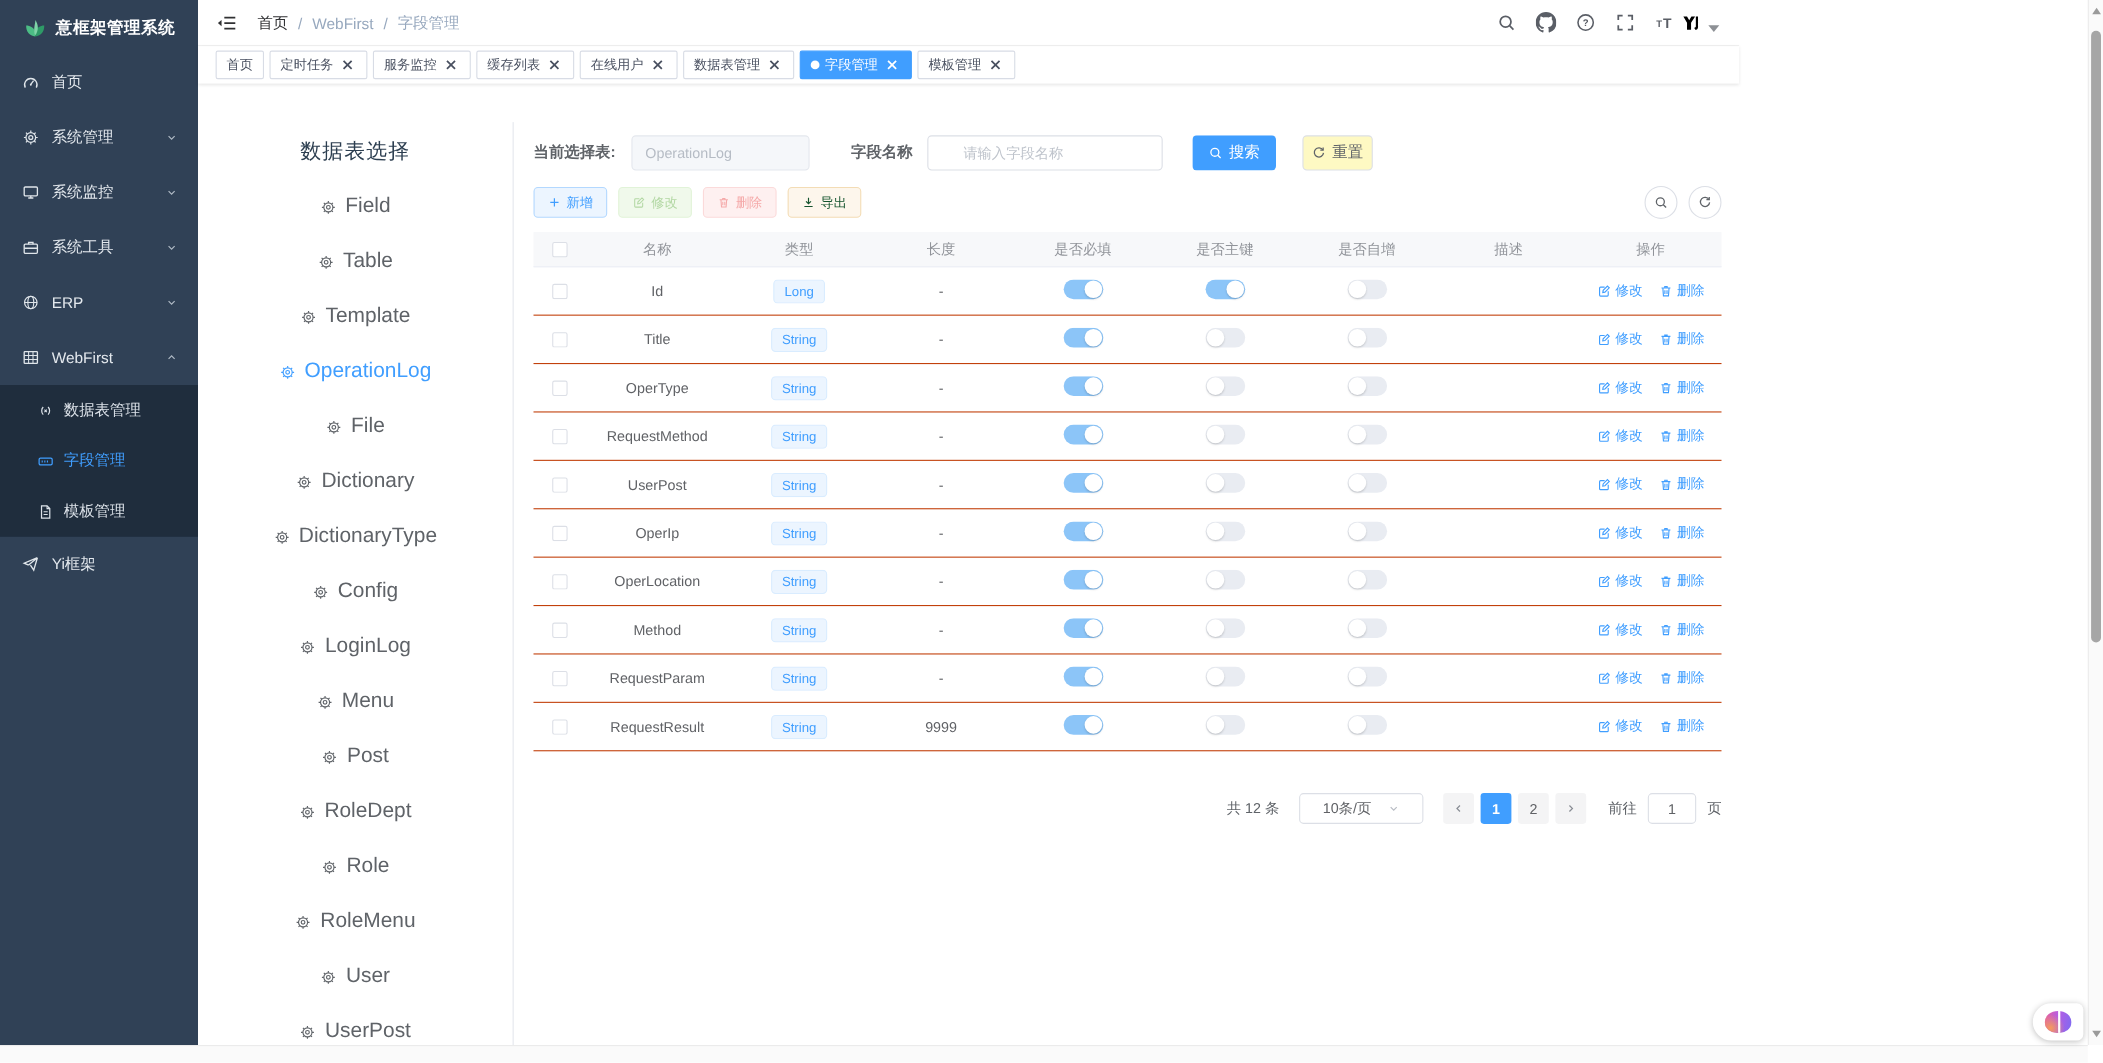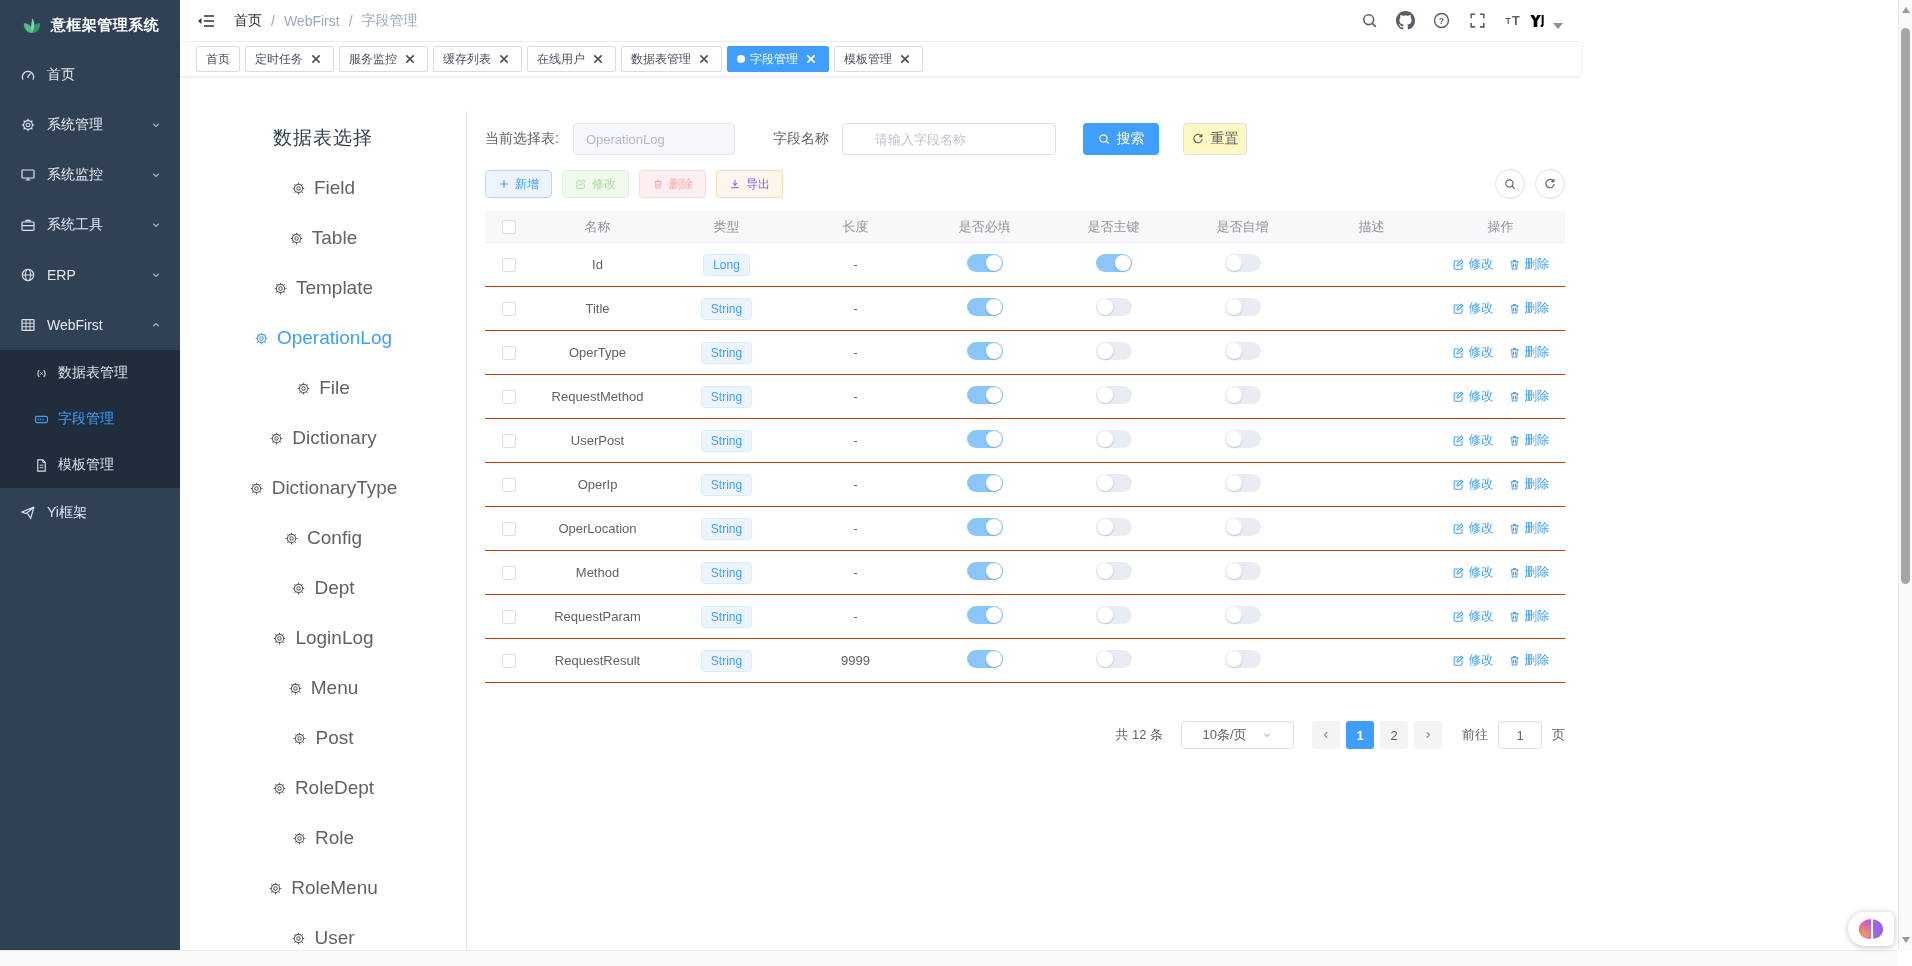--- a/index.html
+++ b/index.html
@@ -57,41 +57,41 @@
   .tree-title { text-align:center; font-size:19px; color:#2c3e50; letter-spacing:1px; }
   .tree-list { margin-top:12px; }
   .tree-item { height:50px; display:flex; align-items:center; justify-content:center; gap:8px;
     font-size:19px; color:#5f6368; cursor:pointer; }
   .tree-item svg { width:15px; height:15px; }
   .tree-item.active { color:#409eff; }
 
   
   .main-panel { flex:1; padding:12px 16px 0 18px; min-width:0; }
   .filter-row { display:flex; align-items:center; height:32px; }
-  .f-label { font-size:14px; font-weight:400; color:#5f6368; }
+  .f-label { font-size:14px; font-weight:700; color:#5f6368; }
   .inp { height:32px; border:1px solid #dcdfe6; border-radius:4px; padding:0 12px; font-size:13px;
     color:#606266; outline:none; font-family:inherit; }
   .inp::placeholder { color:#bfc4cc; }
   .inp.disabled { background:#f5f7fa; border-color:#e4e7ed; color:#b6bcc5; }
   .inp1 { width:162px; margin-left:14px; }
   .lbl2 { margin-left:38px; }
   .inp2 { width:214px; margin-left:13px;padding-left:32px; }
   .btn { display:flex; align-items:center; justify-content:center; gap:5px; border-radius:4px;
     font-size:14px; cursor:pointer; border:1px solid transparent; }
   .btn svg { width:14px; height:14px; }
   .btn-search { margin-left:27px; width:76px; height:32px; background:#409eff; color:#fff; }
   .btn-reset { margin-left:24px; width:64px; height:32px; background:#fef9c3; border-color:#dcdfe6; color:#5f6368; }
 
   .toolbar-row { margin-top:14px; display:flex; align-items:center; gap:10px; }
   .tbtn { height:28px; padding:0 12px; font-size:12px; }
   .tbtn svg { width:12px; height:12px; }
   .btn-add { background:#ecf5ff; border-color:#b3d8ff; color:#409eff; }
   .btn-edit { background:#f0f9eb; border-color:#e1f3d8; color:#b3d8a4; cursor:not-allowed; }
   .btn-del { background:#fef0f0; border-color:#fbdada; color:#f5a9a9; cursor:not-allowed; }
-  .btn-export { background:#fdf6ec; border-color:#f3dcb5; color:#8b5cf6; }
+  .btn-export { background:#fdf6ec; border-color:#f3dcb5; color:#14532d; }
   .tool-right { margin-left:auto; display:flex; gap:10px; }
   .circle-btn { width:30px; height:30px; border-radius:50%; border:1px solid #dcdfe6; background:#fff;
     display:flex; align-items:center; justify-content:center; color:#5f6368; cursor:pointer; }
   .circle-btn svg { width:14px; height:14px; }
 
   
   .gtable { margin-top:12px; font-size:13px; color:#606266; }
   .trow { display:grid; grid-template-columns:48px repeat(8,1fr); align-items:center;
     height:44px; border-bottom:1px solid #c2410c; }
   .trow.thead { height:32px; background:#f7f8fa; border-bottom:1px solid #ebeef5; color:#909399; font-weight:500; }
@@ -505,26 +505,20 @@
             <div class="tree-item">
               <svg class="ic">
                 <use href="#gear-icon"></use>
               </svg>
               <span>Config</span>
             </div>
             <div class="tree-item">
               <svg class="ic">
                 <use href="#gear-icon"></use>
               </svg>
-              <span>Dept</span>
-            </div>
-            <div class="tree-item">
-              <svg class="ic">
-                <use href="#gear-icon"></use>
-              </svg>
               <span>LoginLog</span>
             </div>
             <div class="tree-item">
               <svg class="ic">
                 <use href="#gear-icon"></use>
               </svg>
               <span>Menu</span>
             </div>
             <div class="tree-item">
               <svg class="ic">

